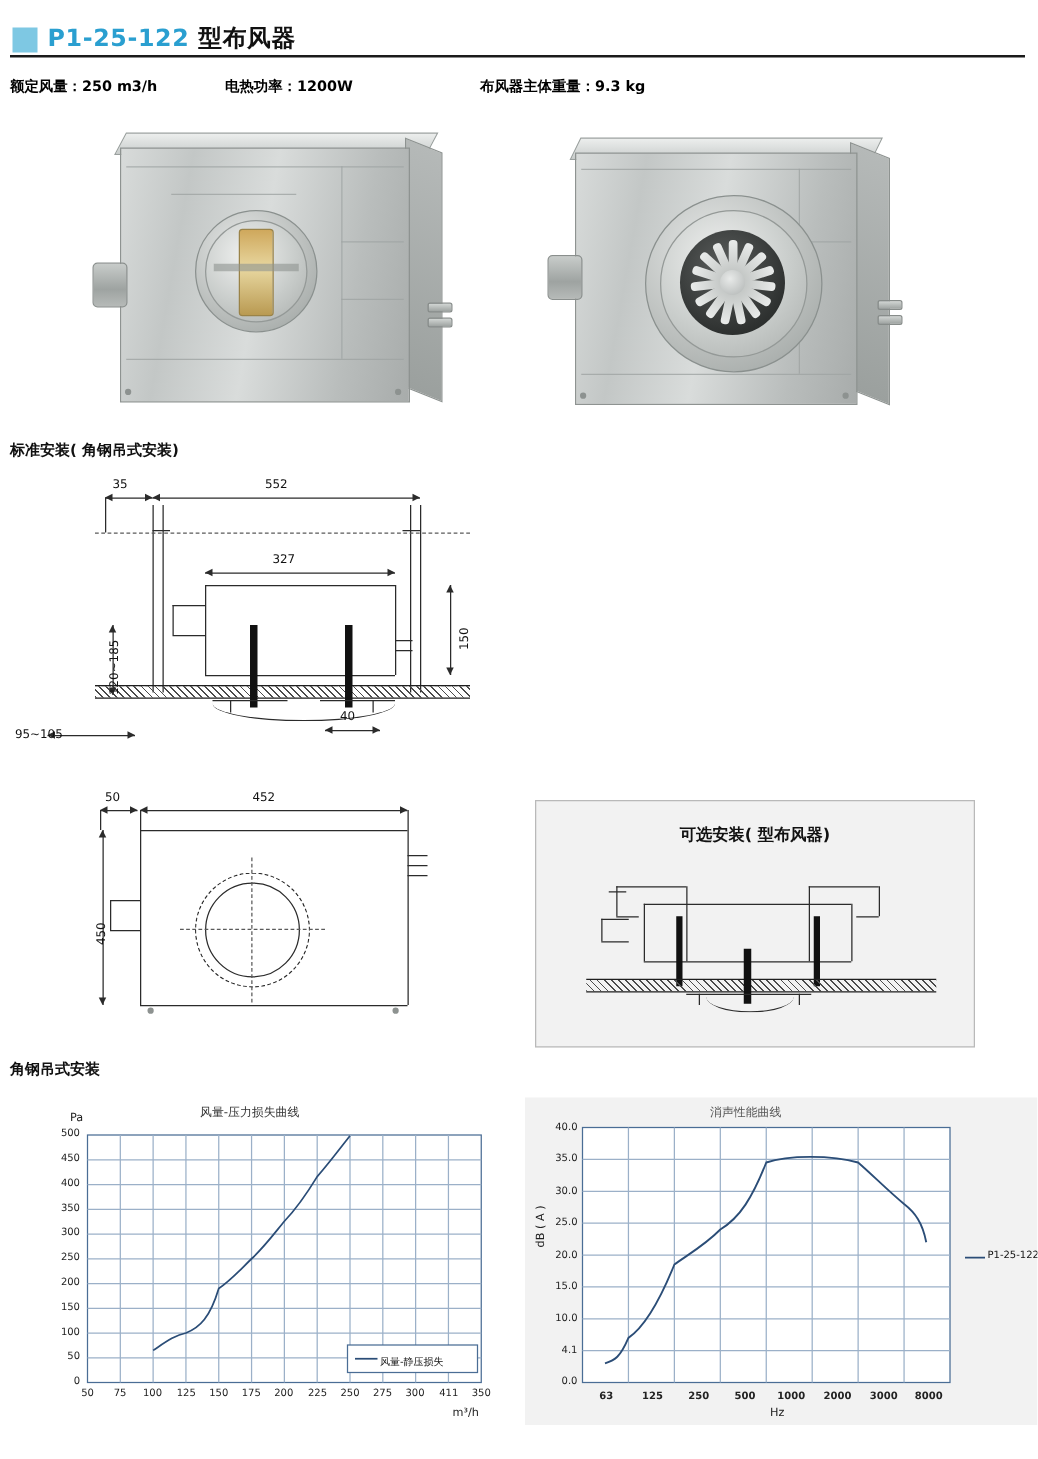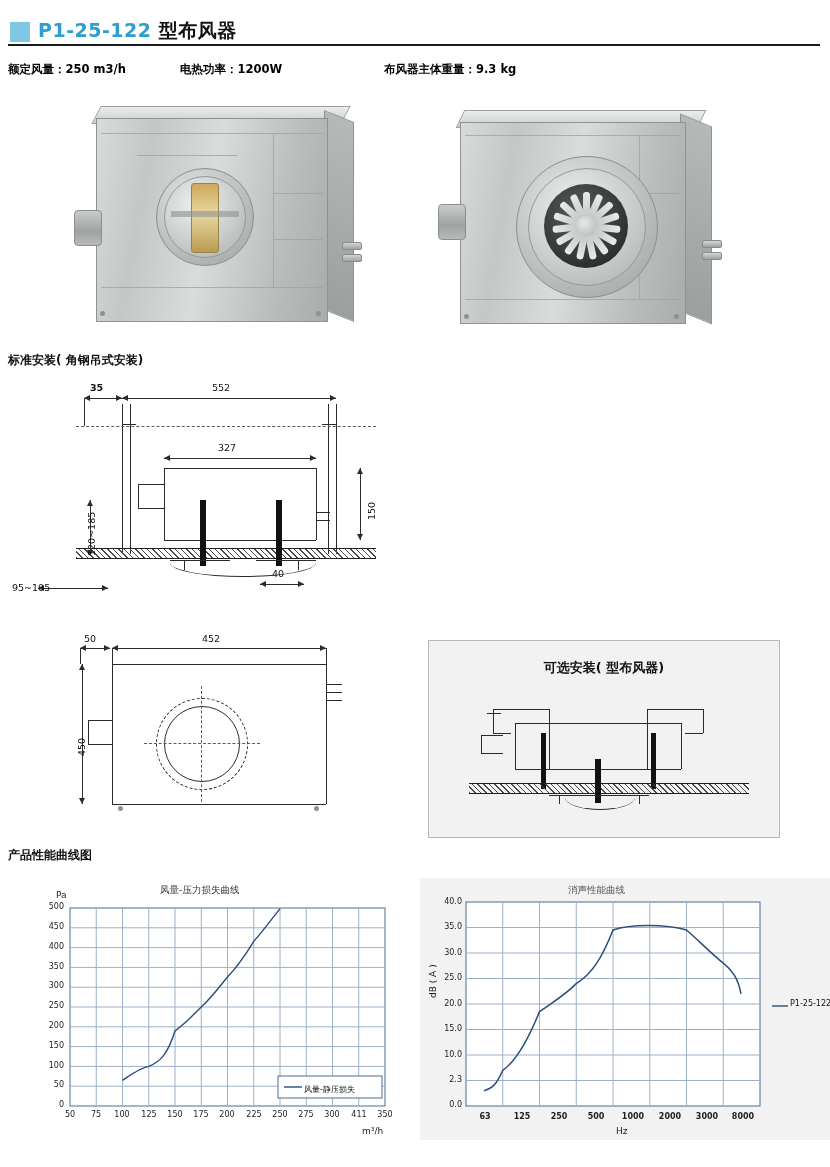--- a/index.html
+++ b/index.html
@@ -230,21 +230,21 @@
     <div class="ln h" style="left:262px;top:36px;width:14px;"></div>
 
     <div class="ln h" style="left:62px;top:10px;width:214px;"></div>
     <div class="arrowL" style="left:62px;top:7px;"></div>
     <div class="arrowR" style="left:270px;top:7px;"></div>
     <div class="dimtxt" style="left:152px;top:-6px;">552</div>
 
     <div class="ln h" style="left:24px;top:10px;width:38px;"></div>
     <div class="arrowL" style="left:24px;top:7px;"></div>
     <div class="arrowR" style="left:56px;top:7px;"></div>
-    <div class="dimtxt" style="left:30px;top:-6px;font-weight:bold;">35</div>
+    <div class="dimtxt" style="left:30px;top:-6px;">35</div>
     <div class="ln v" style="left:24px;top:10px;height:28px;"></div>
 
     <div class="dash" style="left:16px;top:38px;width:300px;"></div>
     <div class="dash" style="left:16px;top:160px;width:300px;"></div>
 
     <div class="ln h" style="left:104px;top:80px;width:152px;"></div>
     <div class="ln h" style="left:104px;top:152px;width:152px;"></div>
     <div class="ln v" style="left:104px;top:80px;height:72px;"></div>
     <div class="ln v" style="left:256px;top:80px;height:72px;"></div>
 
@@ -363,21 +363,21 @@
 
       <div class="hatch" style="left:0px;top:84px;width:280px;height:9px;"></div>
       <div class="thick" style="left:126px;top:60px;width:6px;height:44px;"></div>
       <div style="position:absolute;left:96px;top:96px;width:70px;height:14px;border-bottom:1px solid #2b2b2b;border-radius:0 0 60% 60%/0 0 100% 100%;"></div>
       <div class="ln h" style="left:80px;top:96px;width:100px;"></div>
       <div class="ln v" style="left:90px;top:96px;height:9px;"></div>
       <div class="ln v" style="left:170px;top:96px;height:9px;"></div>
     </div>
   </div>
 
-  <div class="sect-title" id="sect-curve">产品性能曲线图</div>
+  <div class="sect-title" id="sect-curve">角钢吊式安装</div>
 
   <div class="chart" style="left:10px;top:878px;width:400px;height:270px;">
     <div class="chart-title" style="left:150px;top:6px;">风量-压力损失曲线</div>
     <div class="axis-label" style="left:46px;top:12px;">Pa</div>
     <div class="axis-label" style="left:352px;top:248px;">m³/h</div>
 
     <svg class="curve-svg" width="400" height="270">
 
       <rect x="60" y="30" width="315" height="198" fill="#ffffff" stroke="#4a6d95" stroke-width="1"></rect>
 
@@ -476,21 +476,21 @@
 
     <div style="position:absolute;left:370px;top:121px;font-size:8px;color:#111;white-space:nowrap;">P1-25-122</div>
 
     <div class="tickY" style="left:14px;top:19px;width:28px;">40.0</div>
     <div class="tickY" style="left:14px;top:44px;width:28px;">35.0</div>
     <div class="tickY" style="left:14px;top:70px;width:28px;">30.0</div>
     <div class="tickY" style="left:14px;top:95px;width:28px;">25.0</div>
     <div class="tickY" style="left:14px;top:121px;width:28px;">20.0</div>
     <div class="tickY" style="left:14px;top:146px;width:28px;">15.0</div>
     <div class="tickY" style="left:14px;top:172px;width:28px;">10.0</div>
-    <div class="tickY" style="left:14px;top:197px;width:28px;">2.3</div>
+    <div class="tickY" style="left:14px;top:197px;width:28px;">4.1</div>
     <div class="tickY" style="left:14px;top:222px;width:28px;">0.0</div>
 
     <div class="tick" style="left:52px;top:234px;width:26px;font-weight:bold;">63</div>
     <div class="tick" style="left:88px;top:234px;width:28px;font-weight:bold;">125</div>
     <div class="tick" style="left:125px;top:234px;width:28px;font-weight:bold;">250</div>
     <div class="tick" style="left:162px;top:234px;width:28px;font-weight:bold;">500</div>
     <div class="tick" style="left:197px;top:234px;width:32px;font-weight:bold;">1000</div>
     <div class="tick" style="left:234px;top:234px;width:32px;font-weight:bold;">2000</div>
     <div class="tick" style="left:271px;top:234px;width:32px;font-weight:bold;">3000</div>
     <div class="tick" style="left:307px;top:234px;width:32px;font-weight:bold;">8000</div>

